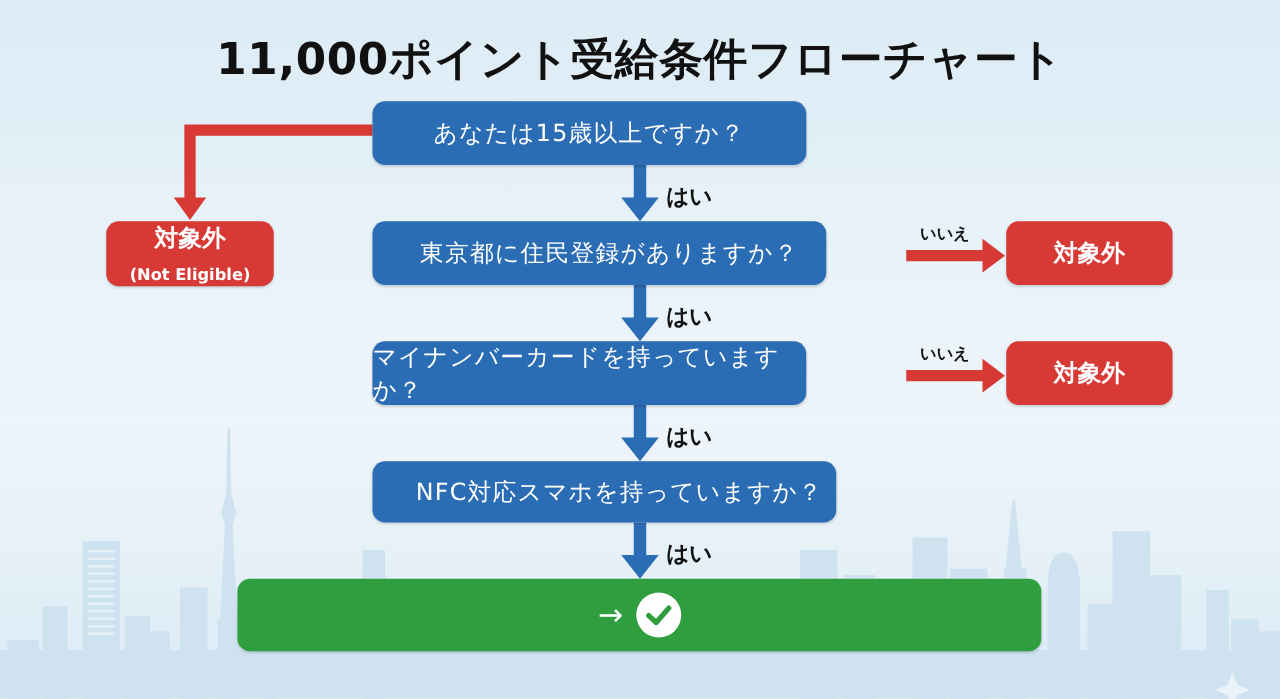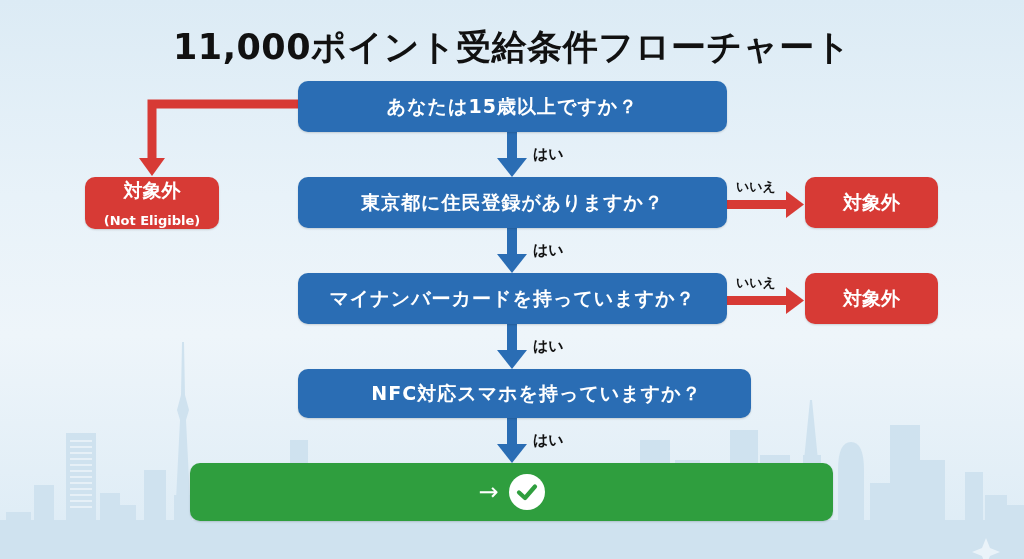--- a/index.html
+++ b/index.html
@@ -8,47 +8,46 @@
     background: linear-gradient(180deg, #dcebf5 0%, #e8f2f9 35%, #eef5fa 60%, #dcebf5 100%);
     font-family: "DejaVu Sans", "Liberation Sans", sans-serif;
   }
   .skyline { position:absolute; left:0; top:0; width:1024px; height:559px; z-index:0; }
   .title {
     position:absolute; left:0; width:1024px; top:24px; text-align:center;
     font-size:35px; font-weight:bold; color:#111; letter-spacing:0.5px;
     z-index:2;
   }
   .qbox {
-    position:absolute; left:298px; width:429px; height:51px;
+    position:absolute; left:298px; width:347px; height:51px;
     background:#2a6db4; border-radius:10px; color:#fff;
     display:flex; align-items:center; justify-content:center;
     font-size:19px; letter-spacing:1px; z-index:3;
     box-shadow: 0 1px 2px rgba(0,0,0,0.15);
-    font-weight: bold;
   }
   .nobox {
     position:absolute; background:#d73a35; border-radius:10px; color:#fff;
     display:flex; flex-direction:column; align-items:center; justify-content:center;
     font-size:19px; font-weight:bold; z-index:3;
     box-shadow: 0 1px 2px rgba(0,0,0,0.15);
   }
   .nobox .sub { font-size:13px; font-weight:bold; margin-top:9px; }
   .yesbox {
     position:absolute; left:190px; top:463px; width:643px; height:58px;
     background:#2f9e3e; border-radius:10px; color:#fff;
     display:flex; align-items:center; justify-content:center;
     font-size:24px; font-weight:bold; z-index:3; gap:10px;
     box-shadow: 0 1px 2px rgba(0,0,0,0.15);
   }
   .check {
     width:36px; height:36px; border-radius:50%; background:#fff;
     display:flex; align-items:center; justify-content:center;
   }
   .label {
-    position:absolute; font-size:15px; font-weight:bold; color:#111; z-index:3;
+    position:absolute; font-size:18px; font-weight:bold; color:#111; z-index:3;
   }
   svg.conn { position:absolute; left:0; top:0; z-index:2; }
 </style>
 </head>
 <body>
 
 <svg class="skyline" viewBox="0 0 1024 559" width="1024" height="559">
   <g fill="#cfe2ef">
     <rect x="0" y="520" width="1024" height="39"></rect>
     <rect x="6" y="512" width="25" height="47"></rect>
@@ -126,21 +125,21 @@
   </g>
   <g fill="#d73a35">
     <rect x="725" y="296" width="64" height="9"></rect>
     <polygon points="786,287 786,314 804,300.5"></polygon>
   </g>
 </svg>
 
 <div class="qbox" style="top:81px;">
   <span>あなたは15歳以上ですか？</span>
 </div>
-<div class="qbox" style="top:177px;">
+<div class="qbox" style="top:177px;padding-left:16px;">
   <span>東京都に住民登録がありますか？</span>
 </div>
 <div class="qbox" style="top:273px;">
   <span>マイナンバーカードを持っていますか？</span>
 </div>
 <div class="qbox" style="top:369px; height:49px;padding-left:24px;">
   <span>NFC対応スマホを持っていますか？</span>
 </div>
 
 <div class="label" style="left:533px; top:145px;">はい</div>

